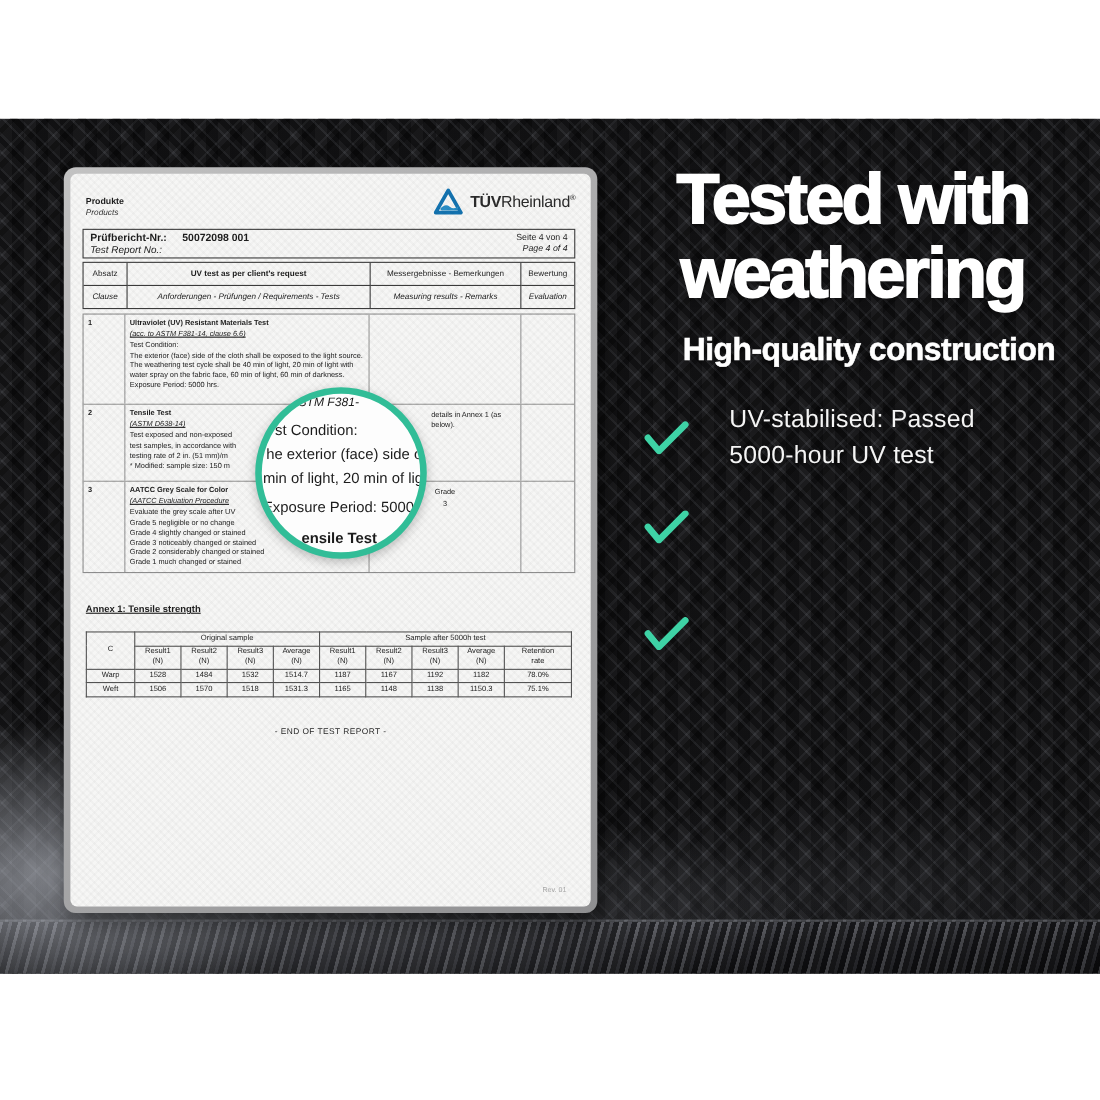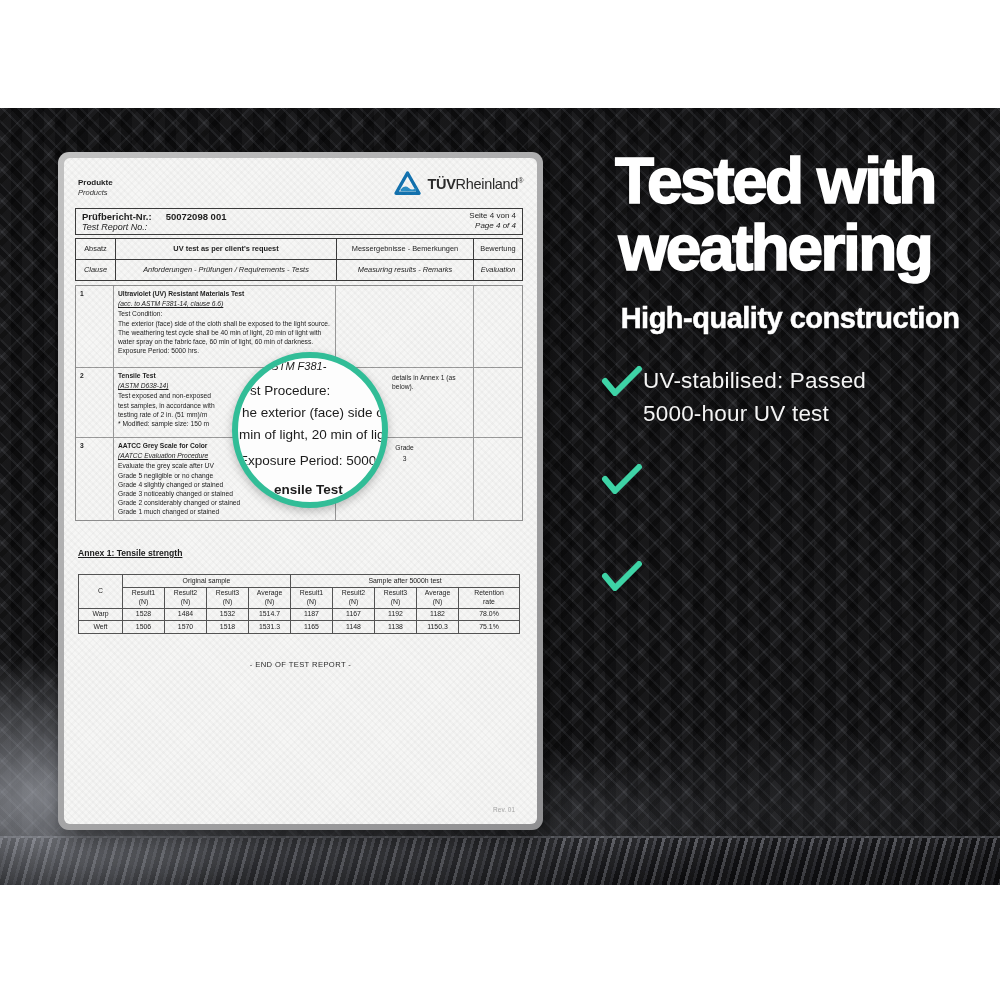--- a/index.html
+++ b/index.html
@@ -36,21 +36,21 @@
     color:#ffffff;font-weight:700;font-size:64px;line-height:67px;letter-spacing:-2.5px;
     -webkit-text-stroke:1.6px #ffffff;white-space:pre-line;
     text-shadow:0 2px 7px rgba(0,0,0,0.45);
   }
   .hero-subtitle{
     position:absolute;left:575px;top:194px;width:430px;text-align:center;
     color:#ffffff;font-weight:700;font-size:29px;letter-spacing:-0.5px;
     -webkit-text-stroke:0.5px #ffffff;text-shadow:0 2px 5px rgba(0,0,0,0.4);
   }
   .bullets{position:absolute;left:585px;top:256px;width:405px;}
-  .bullet{position:absolute;left:16px;display:flex;align-items:flex-start;}
+  .bullet{position:absolute;left:0;display:flex;align-items:center;gap:36px;}
   .bullet .chk{flex:0 0 42px;margin-top:2px;}
   .bullet .btext{color:#f4f4f4;font-size:22.5px;line-height:33px;white-space:pre-line;
     font-weight:400;letter-spacing:0.2px;text-shadow:0 1px 4px rgba(0,0,0,0.5);}
   
   .doc-card{
     position:absolute;left:58px;top:44px;width:485px;height:678px;
     background:linear-gradient(135deg,#c2c2c2,#8f8f91);border-radius:11px;
     box-shadow:6px 10px 26px rgba(0,0,0,0.55);padding:6px;box-sizing:border-box;
   }
   .doc-page{
@@ -276,21 +276,21 @@
             <td>75.1%</td>
           </tr>
         </tbody>
       </table>
 
       <div class="endnote">- END OF TEST REPORT -</div>
       <div class="rev">Rev. 01</div>
 
       <div class="magnifier">
         <div class="mag-line mag-l0">ASTM F381-</div>
-        <div class="mag-line mag-l1">st Procedure:</div>
+        <div class="mag-line mag-l1">st Condition:</div>
         <div class="mag-line mag-l2">he exterior (face) side of</div>
         <div class="mag-line mag-l3">min of light, 20 min of light</div>
         <div class="mag-line mag-l4">Exposure Period: 5000 hrs.</div>
         <div class="mag-line mag-l5">ensile Test</div>
         <div class="mag-line mag-l6">TM D638-14)</div>
       </div>
 
     </div>
   </div>
 

